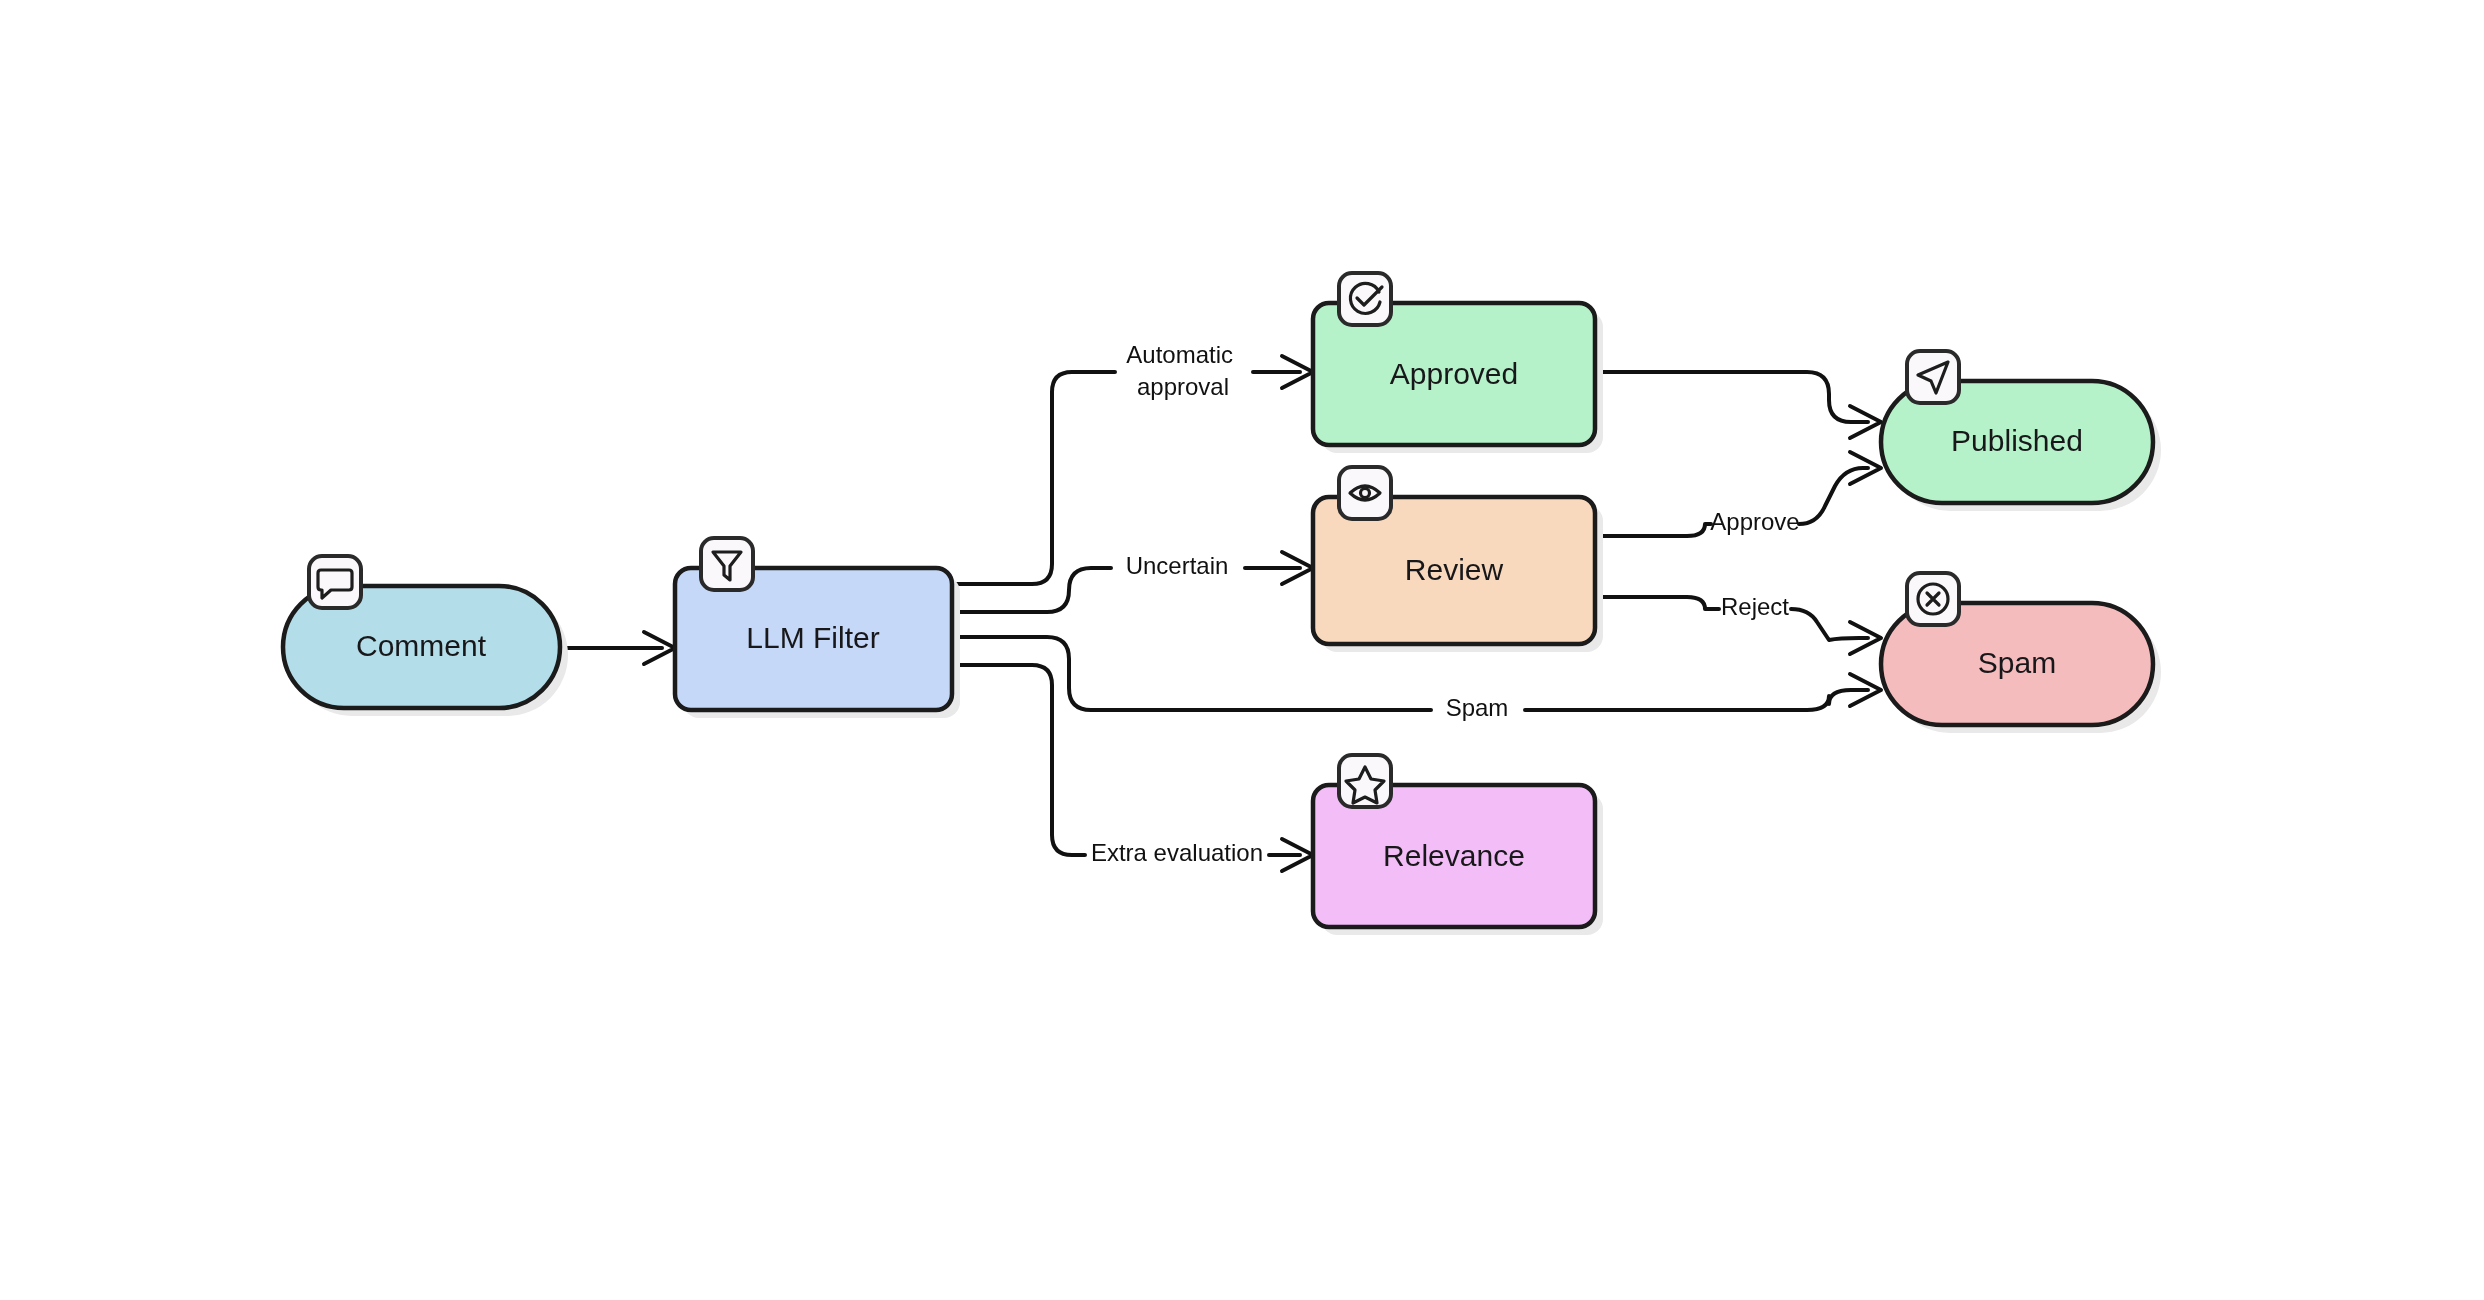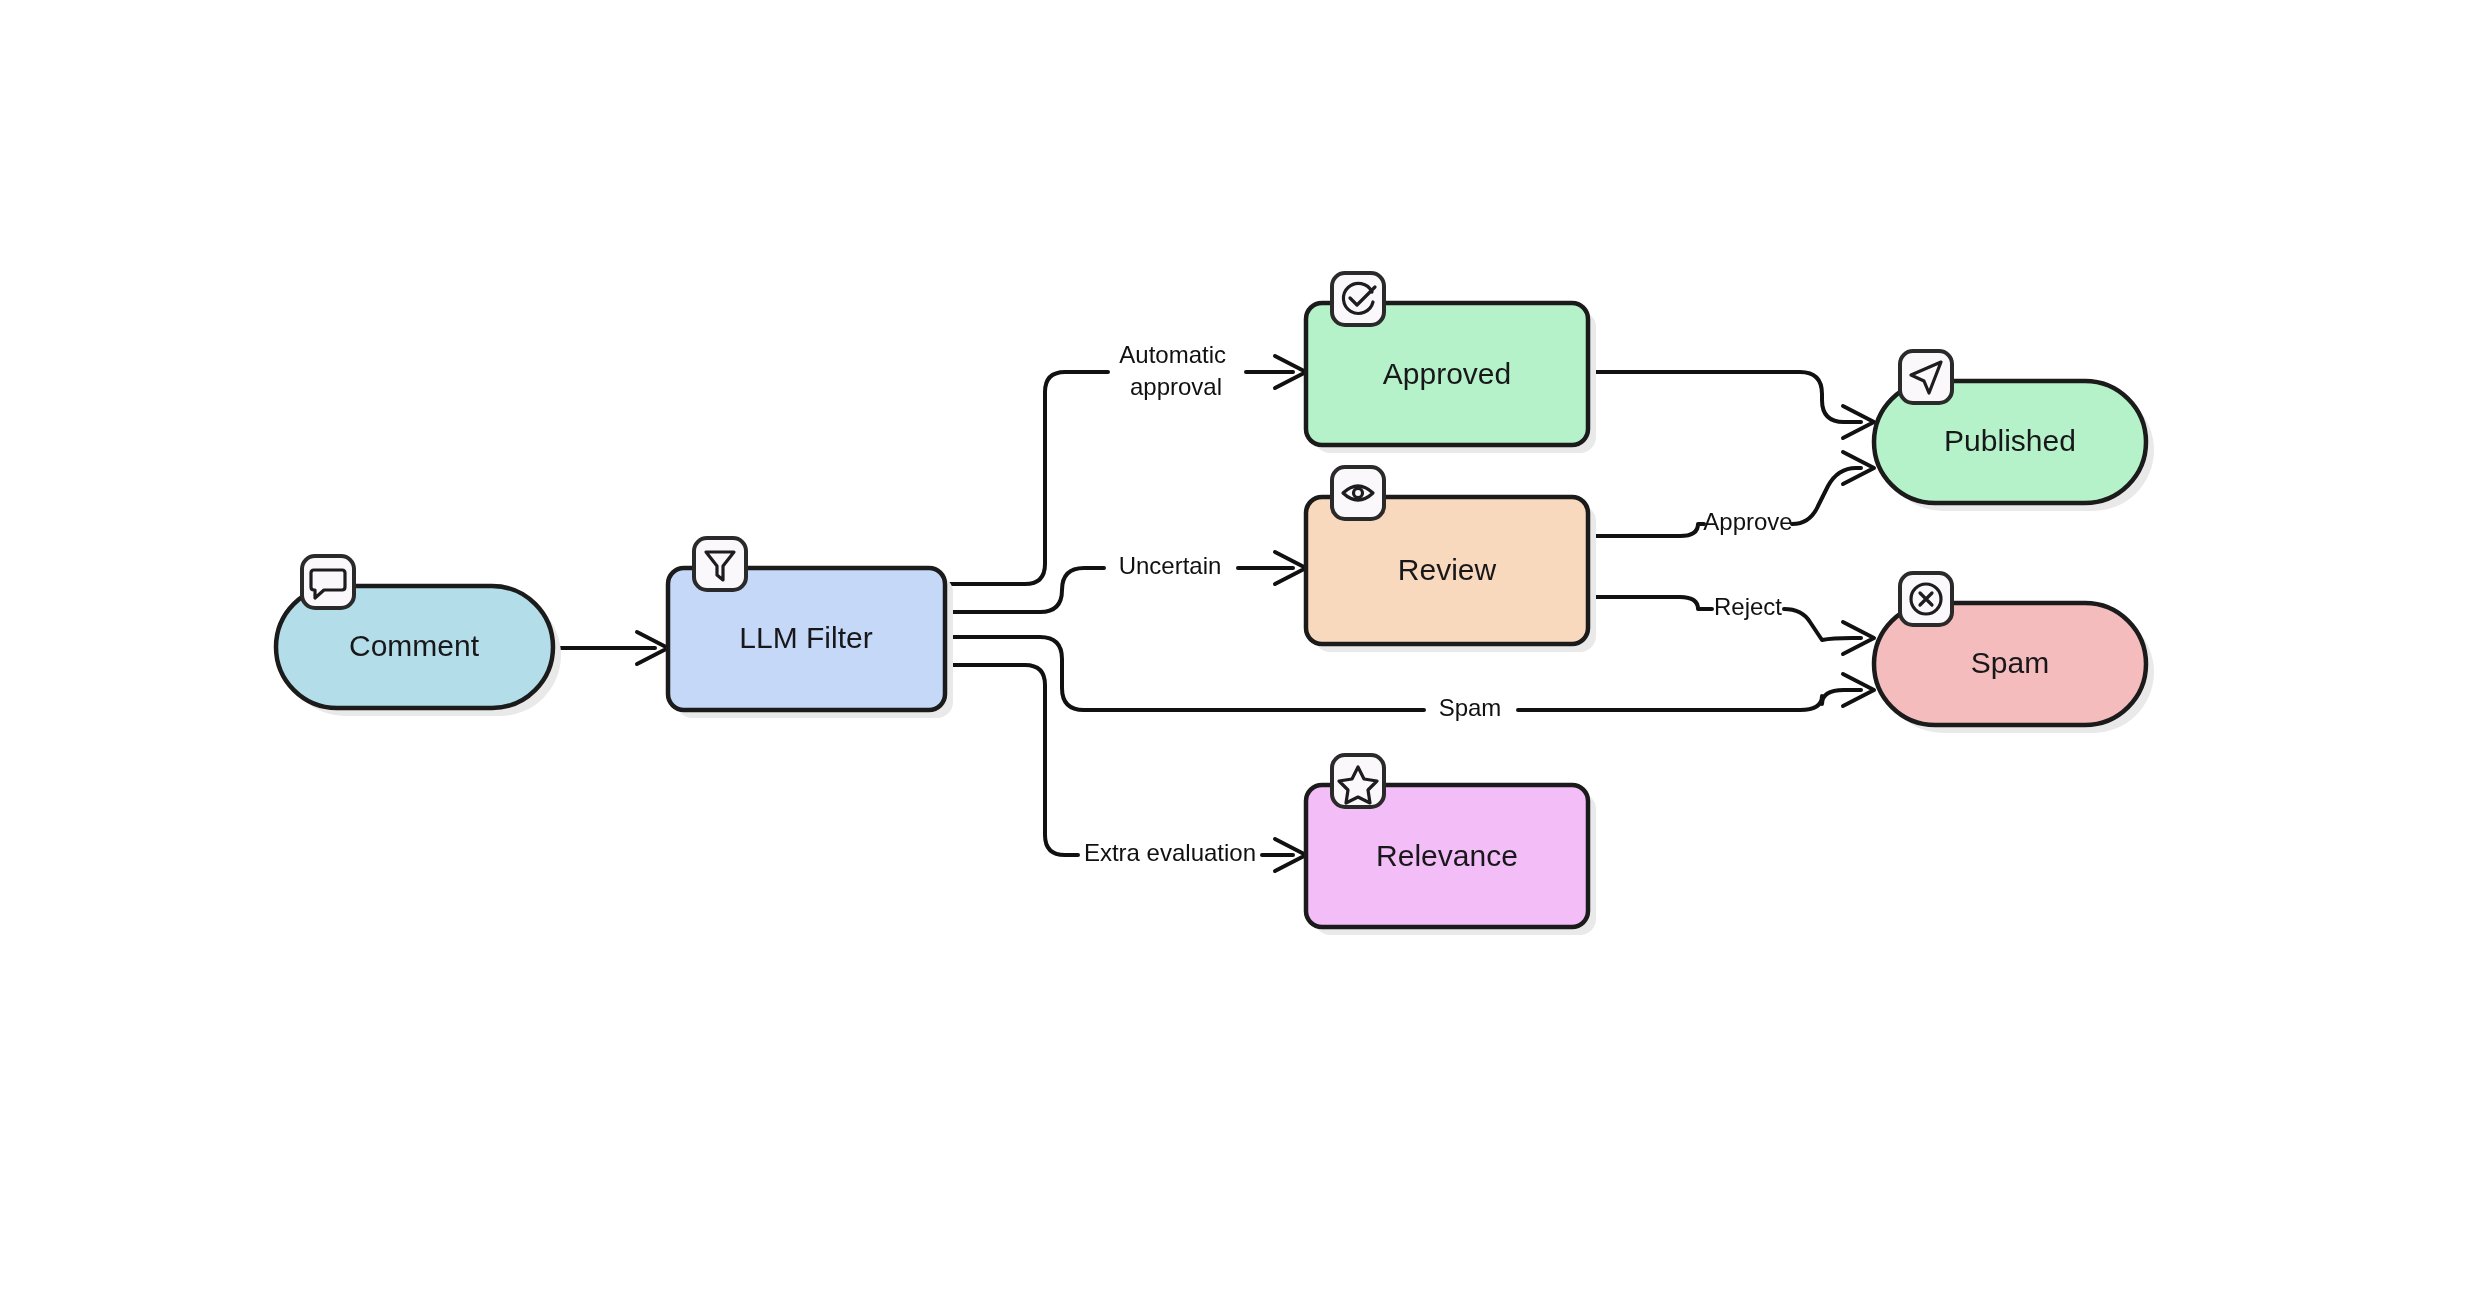--- a/index.html
+++ b/index.html
@@ -12,20 +12,21 @@
     height: 1300px;
     font-family: "Liberation Sans", "DejaVu Sans", sans-serif;
     overflow: hidden;
     position: relative;
   }
   #canvas {
     position: absolute;
     inset: 0;
     width: 2092px;
     height: 1300px;
+    padding-left: 7px;
   }
   .diagram-svg {
     display: block;
     width: 2484px;
     height: 1300px;
   }
   .edge-path {
     fill: none;
     stroke: #111111;
     stroke-width: 4;

